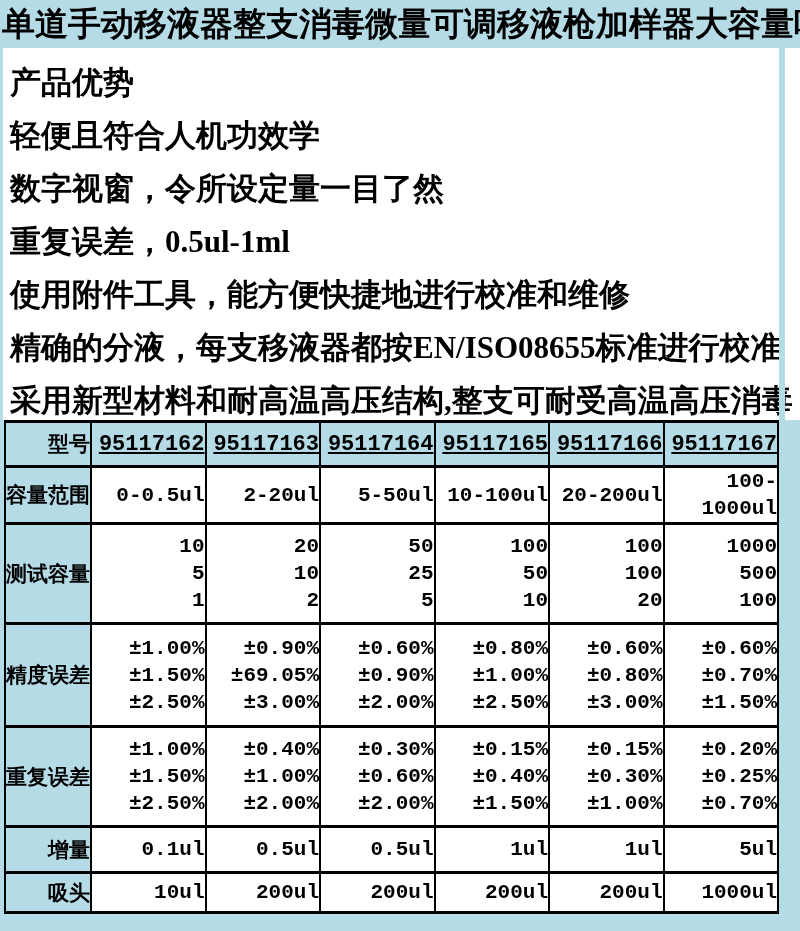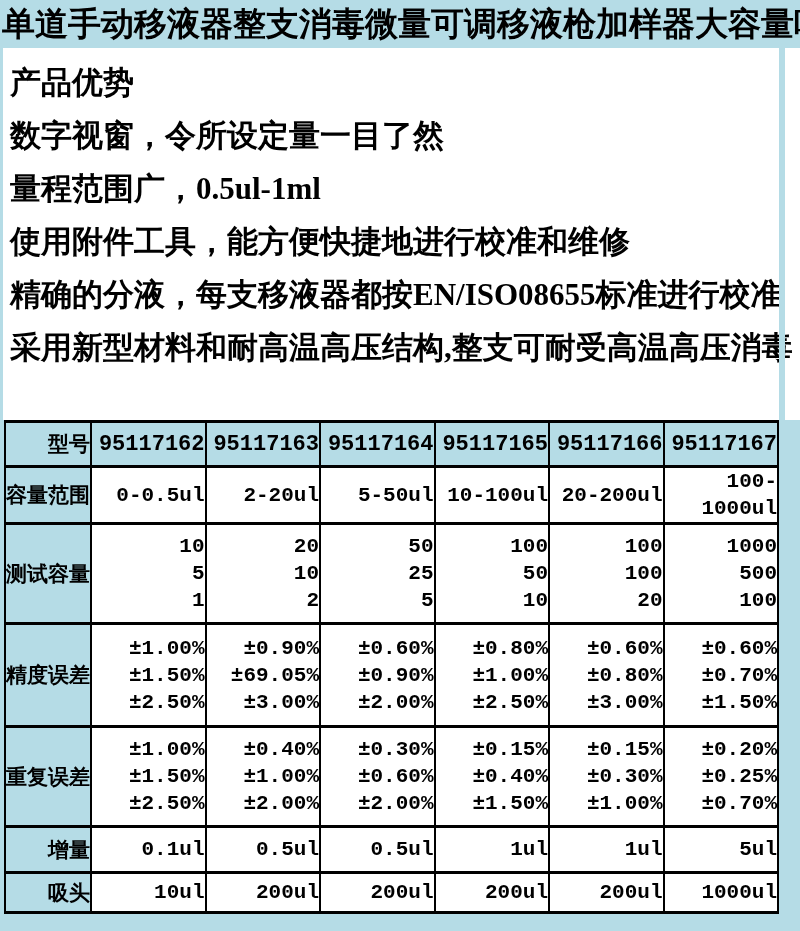--- a/index.html
+++ b/index.html
@@ -76,21 +76,21 @@
     background:var(--blue);
     font-family:"Liberation Serif","DejaVu Serif",serif;
     font-size:21px;font-weight:bold;
     width:84px;
   }
   table.spec td, table.spec thead th.model{
     font-family:"Liberation Mono","DejaVu Sans Mono",monospace;
     font-size:21px;font-weight:bold;
     background:#fff;
   }
-  table.spec thead th.model{background:var(--blue);font-size:22px;}
+  table.spec thead th.model{background:var(--blue);font-size:22px;text-decoration:underline;}
   table.spec tr{border-bottom:3px solid var(--border);}
   thead tr{height:45px;}
   tbody tr:nth-child(1){height:46px;padding-left:22px;}
   tbody tr:nth-child(2){height:100px;}
   tbody tr:nth-child(3){height:103px;}
   tbody tr:nth-child(4){height:100px;}
   tbody tr:nth-child(5){height:46px;}
   tbody tr:nth-child(6){height:40px;}
   .cell-line{line-height:27px;}
 </style>
@@ -99,22 +99,23 @@
 
 <div class="title-bar">
   <h1>单道手动移液器整支消毒微量可调移液枪加样器大容量吸头</h1>
 </div>
 
 <div class="content">
   <div class="edge-left"></div>
   <div class="edge-right"></div>
   <div class="heading">产品优势</div>
   <div>
+      <div class="adv-line">轻便且符合人机功效学</div>
       <div class="adv-line">数字视窗，令所设定量一目了然</div>
-      <div class="adv-line">量程范围广，0.5ul-1ml</div>
+      <div class="adv-line">重复误差，0.5ul-1ml</div>
       <div class="adv-line">使用附件工具，能方便快捷地进行校准和维修</div>
       <div class="adv-line">精确的分液，每支移液器都按EN/ISO08655标准进行校准</div>
       <div class="adv-line">采用新型材料和耐高温高压结构,整支可耐受高温高压消毒</div>
     </div>
 </div>
 
 <div class="table-section">
   <table class="spec">
     <thead>
       <tr>

